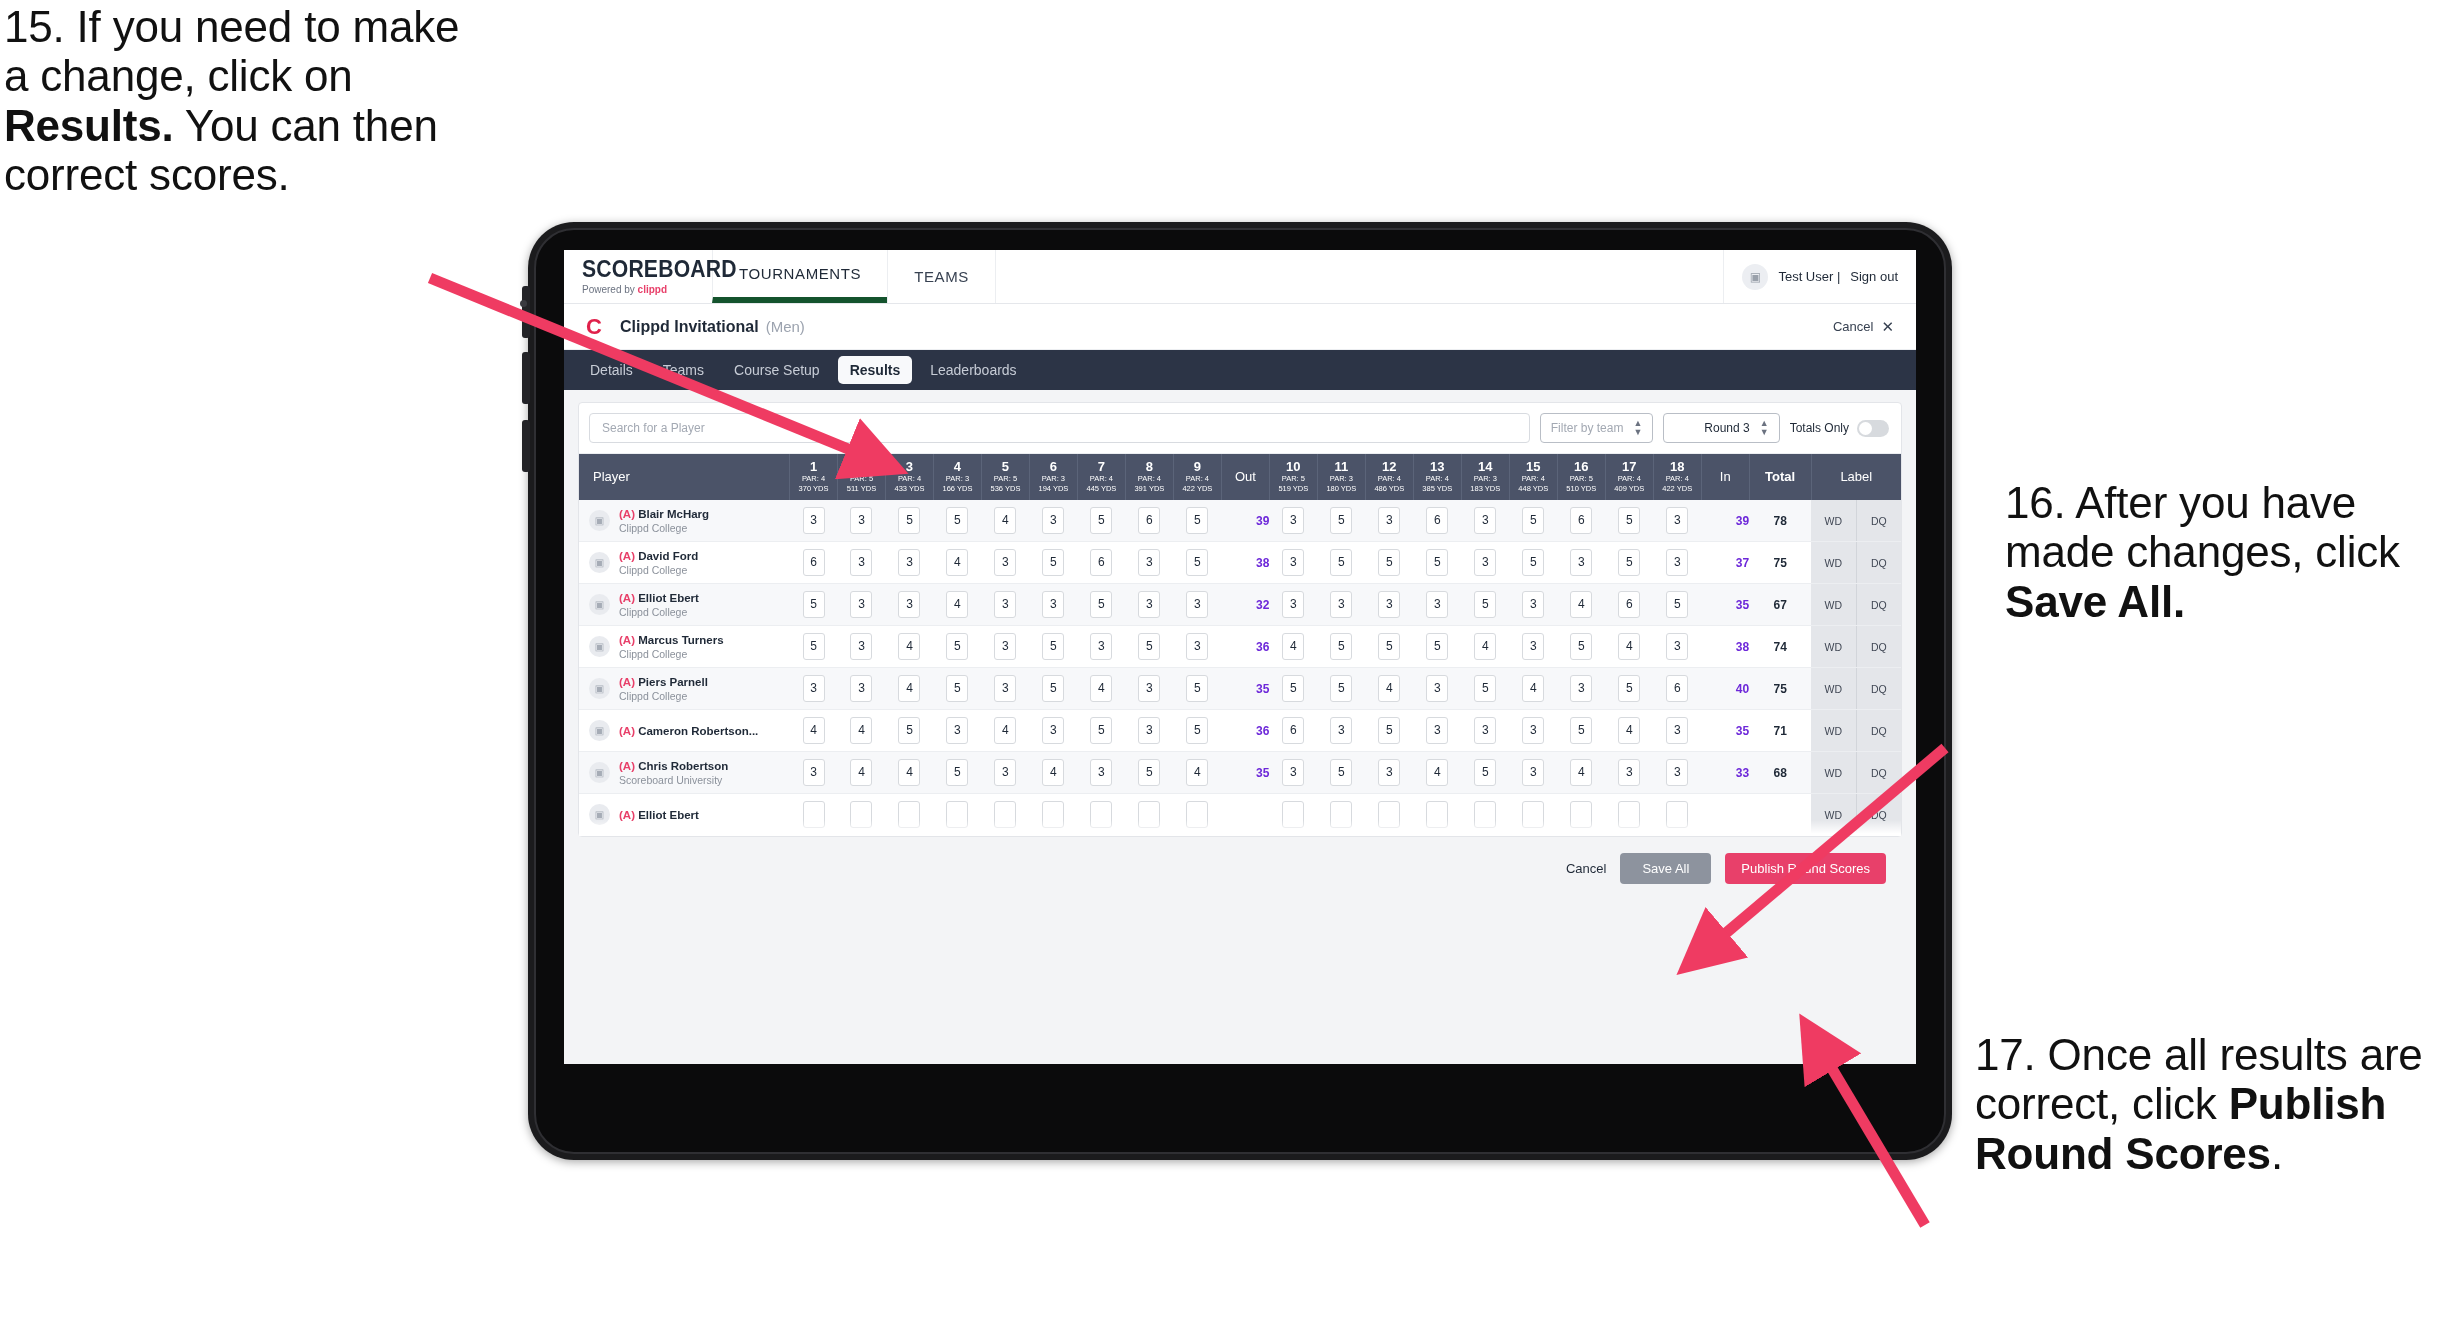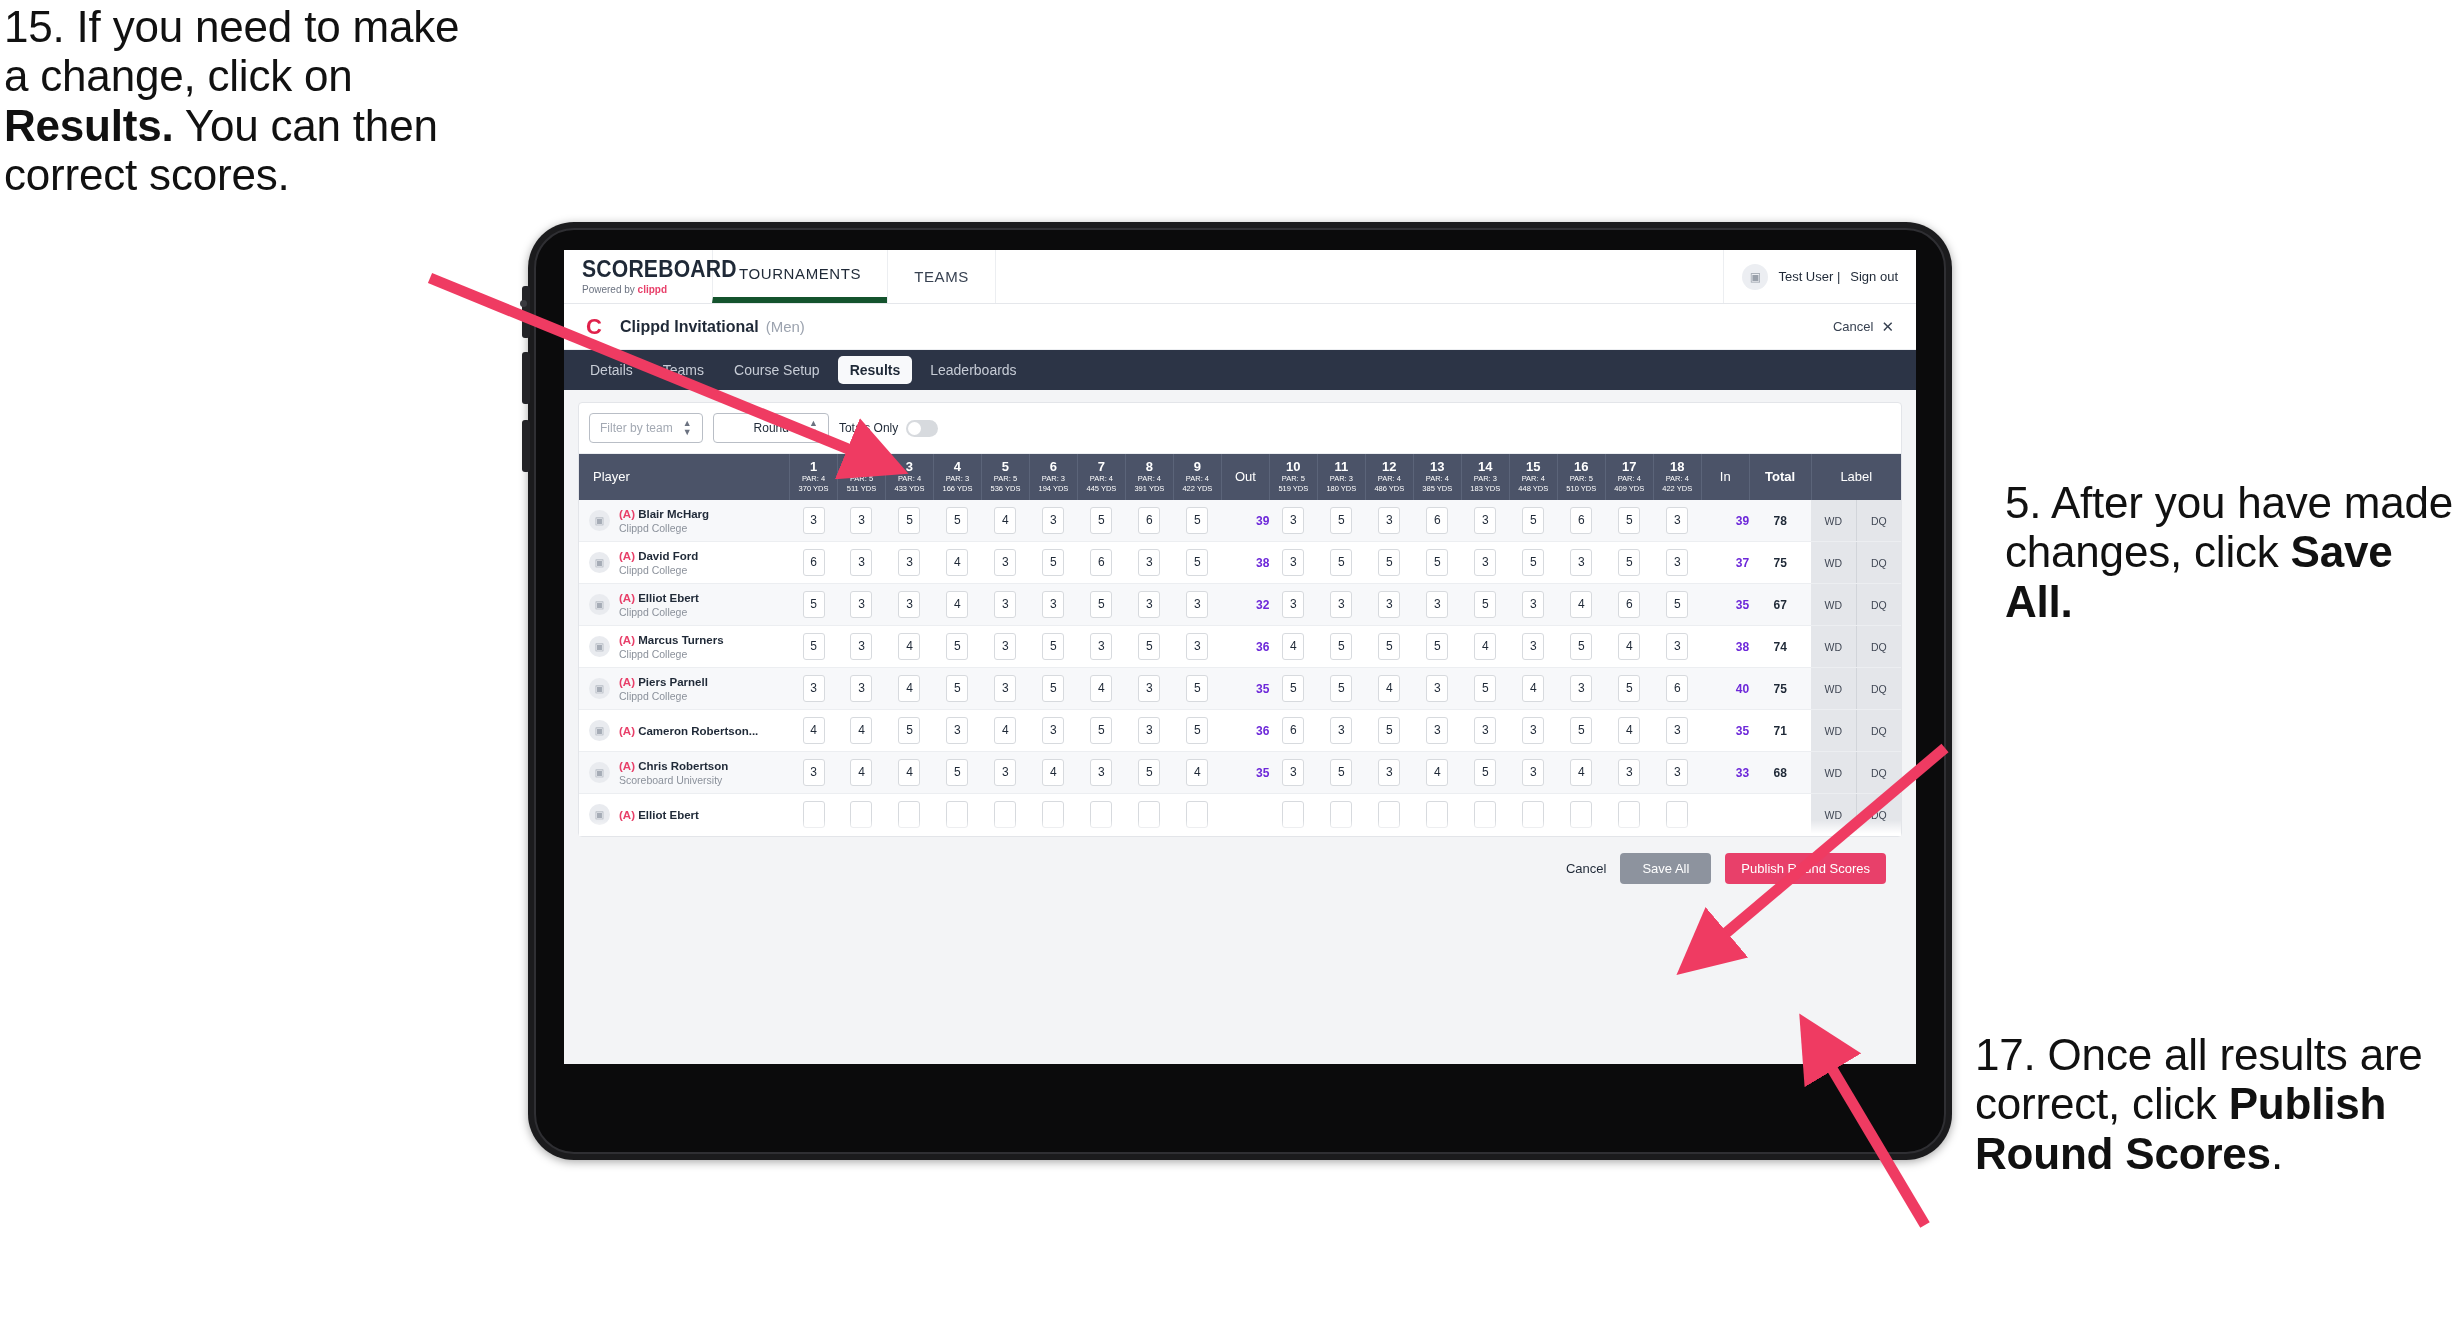--- a/index.html
+++ b/index.html
@@ -229,21 +229,21 @@
   }
 </style>
 </head>
 <body>
 
 <div class="annot" id="annot-15">
   <span>15. If you need to make a change, click on </span><b>Results.</b><span> You can then correct scores.</span>
 </div>
 
 <div class="annot" id="annot-16">
-  <span>5. After you have made changes, click </span><b>Save All.</b><span></span>
+  <span>16. After you have made changes, click </span><b>Save All.</b><span></span>
 </div>
 
 <div class="annot" id="annot-17">
   <span>17. Once all results are correct, click </span><b>Publish Round Scores</b><span>.</span>
 </div>
 
 <div id="tablet">
   <div id="tablet-inner"></div>
 </div>
 <div class="side-btn" id="side-btn-a"></div>
@@ -288,20 +288,21 @@
     <div class="tab"><span>Teams</span></div>
     <div class="tab"><span>Course Setup</span></div>
     <div class="tab active"><span>Results</span></div>
     <div class="tab"><span>Leaderboards</span></div>
   </div>
 
   <div id="content">
     <div id="card">
 
       <div id="toolbar">
+        <input id="search-input" type="text" placeholder="Search for a Player" style="">
         <div class="select-box" id="filter-team-select">
           <span>Filter by team</span>
           <span class="sel-arrows">
               <span>▲</span>
               <span>▼</span>
             </span>
         </div>
         <div class="select-box" id="round-select">
           <span>Round 3</span>
           <span class="sel-arrows">

